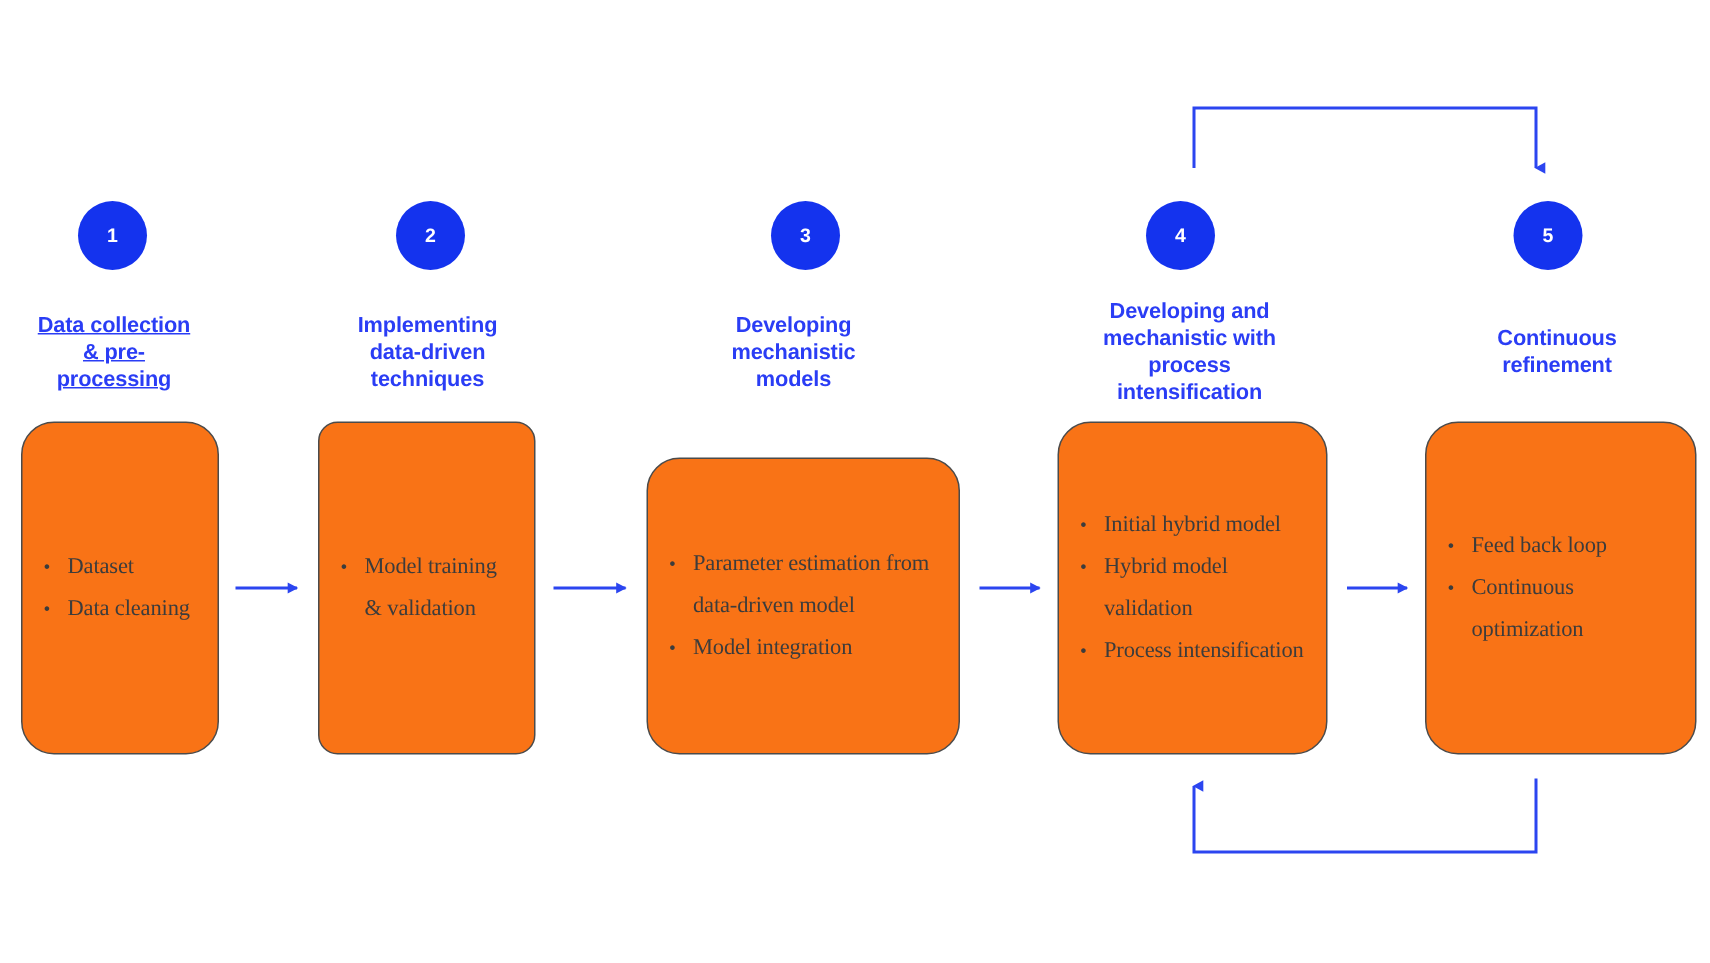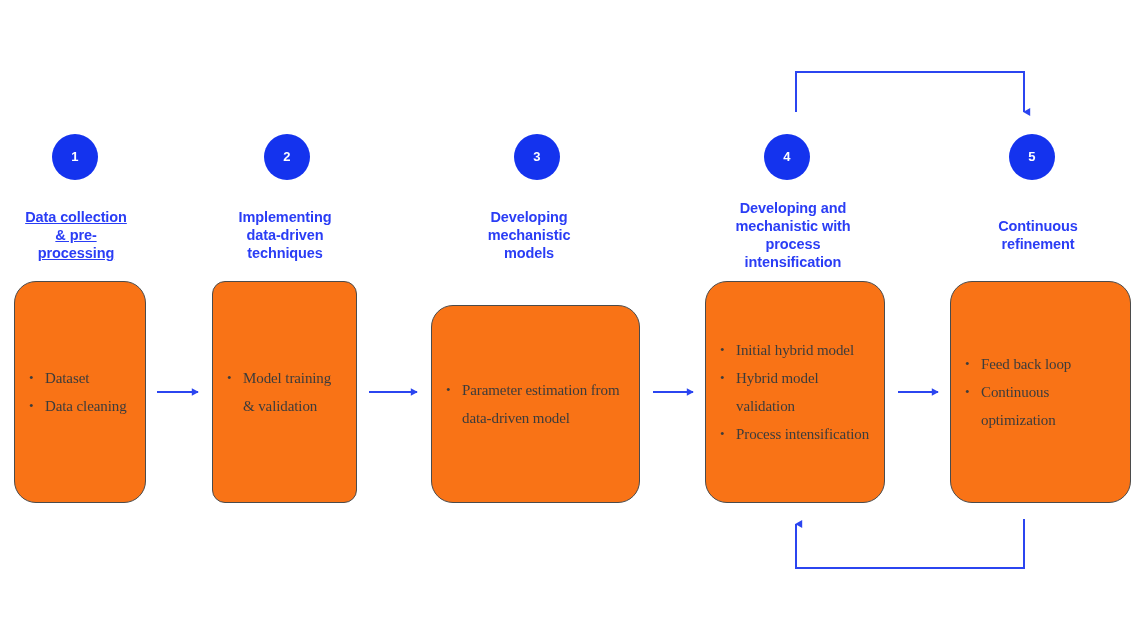--- a/index.html
+++ b/index.html
@@ -155,20 +155,21 @@
   <div class="step" style="left:420px; width:230px;">
     <div class="step-badge" style="left:94px; top:134px;">3</div>
     <div class="step-title" style="left:0px; top:208px; width:218px;">
       <div>Developing</div>
       <div>mechanistic</div>
       <div>models</div>
     </div>
     <div class="step-box" style="left:11px; top:305px; width:209px; height:198px;">
       <ul class="bullets">
         <li>Parameter estimation from data-driven model</li>
+        <li>Model integration</li>
       </ul>
     </div>
   </div>
 
   <div class="step" style="left:700px; width:190px;">
     <div class="step-badge" style="left:64px; top:134px;">4</div>
     <div class="step-title" style="left:0px; top:199px; width:186px;">
       <div>Developing and</div>
       <div>mechanistic with</div>
       <div>process</div>

